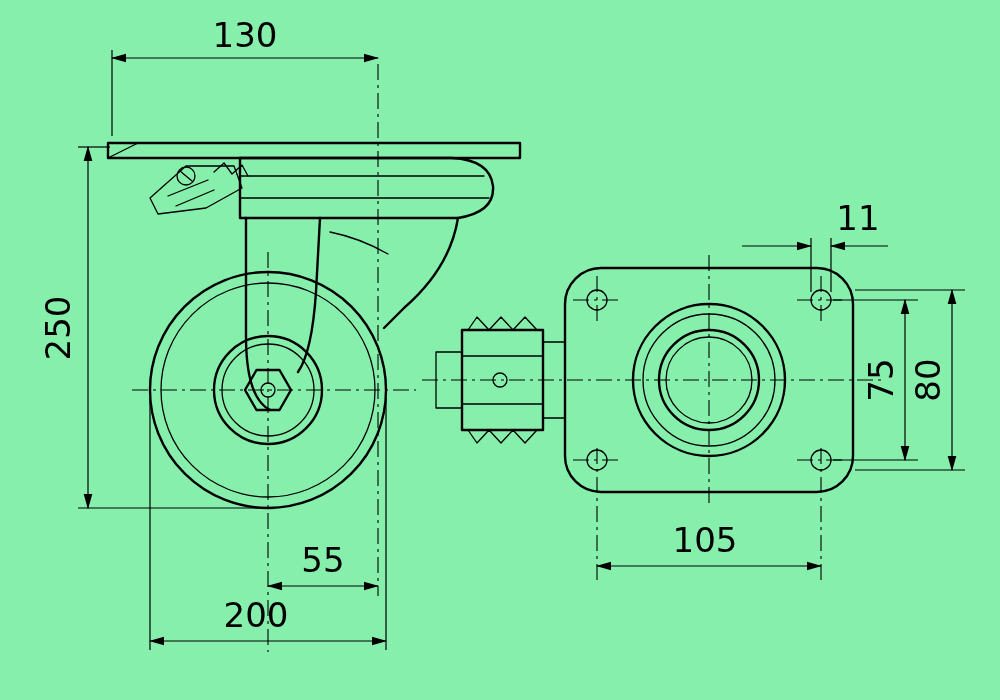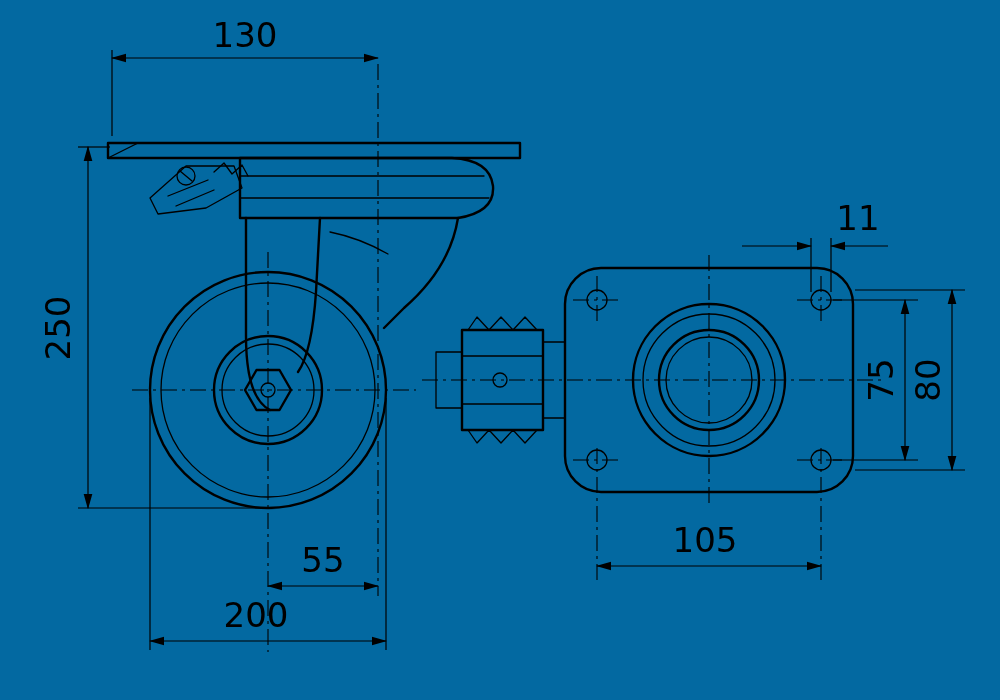--- a/index.html
+++ b/index.html
@@ -1,16 +1,16 @@
 <!DOCTYPE html>
 <html><head>
 <meta charset="utf-8">
 <style>
   html,body{margin:0;padding:0;background:#ffffff;}
-  .stage{position:relative;width:1000px;height:700px;background:#0369a1;overflow:hidden;}
+  .stage{position:relative;width:1000px;height:700px;background:#86efac;overflow:hidden;}
   svg{display:block;}
   .outline{fill:none;stroke:#000;stroke-width:2.4;stroke-linejoin:round;stroke-linecap:round;}
   .thin{fill:none;stroke:#000;stroke-width:1.3;stroke-linejoin:round;stroke-linecap:round;}
   .center{fill:none;stroke:#000;stroke-width:1.1;stroke-dasharray:16 5 3 5;}
   .dim{fill:none;stroke:#000;stroke-width:1.2;}
   .dimtext{font-family:"DejaVu Sans",sans-serif;font-size:34px;fill:#000;}
 </style>
 </head>
 <body>
 

